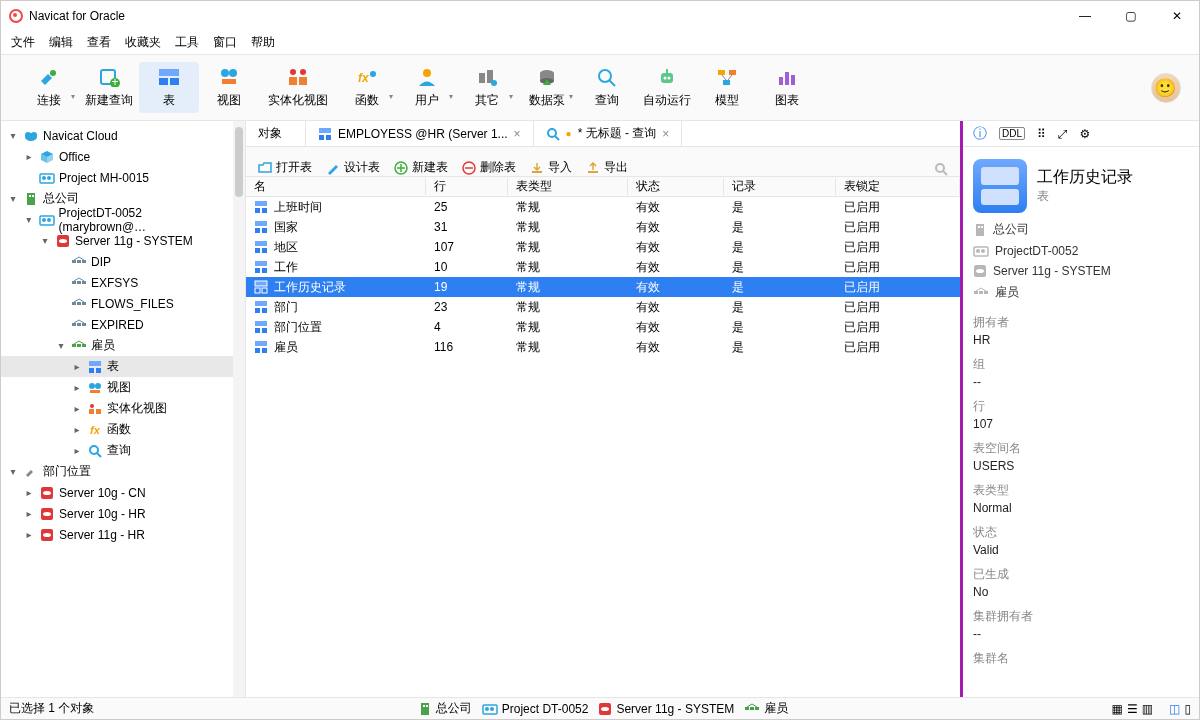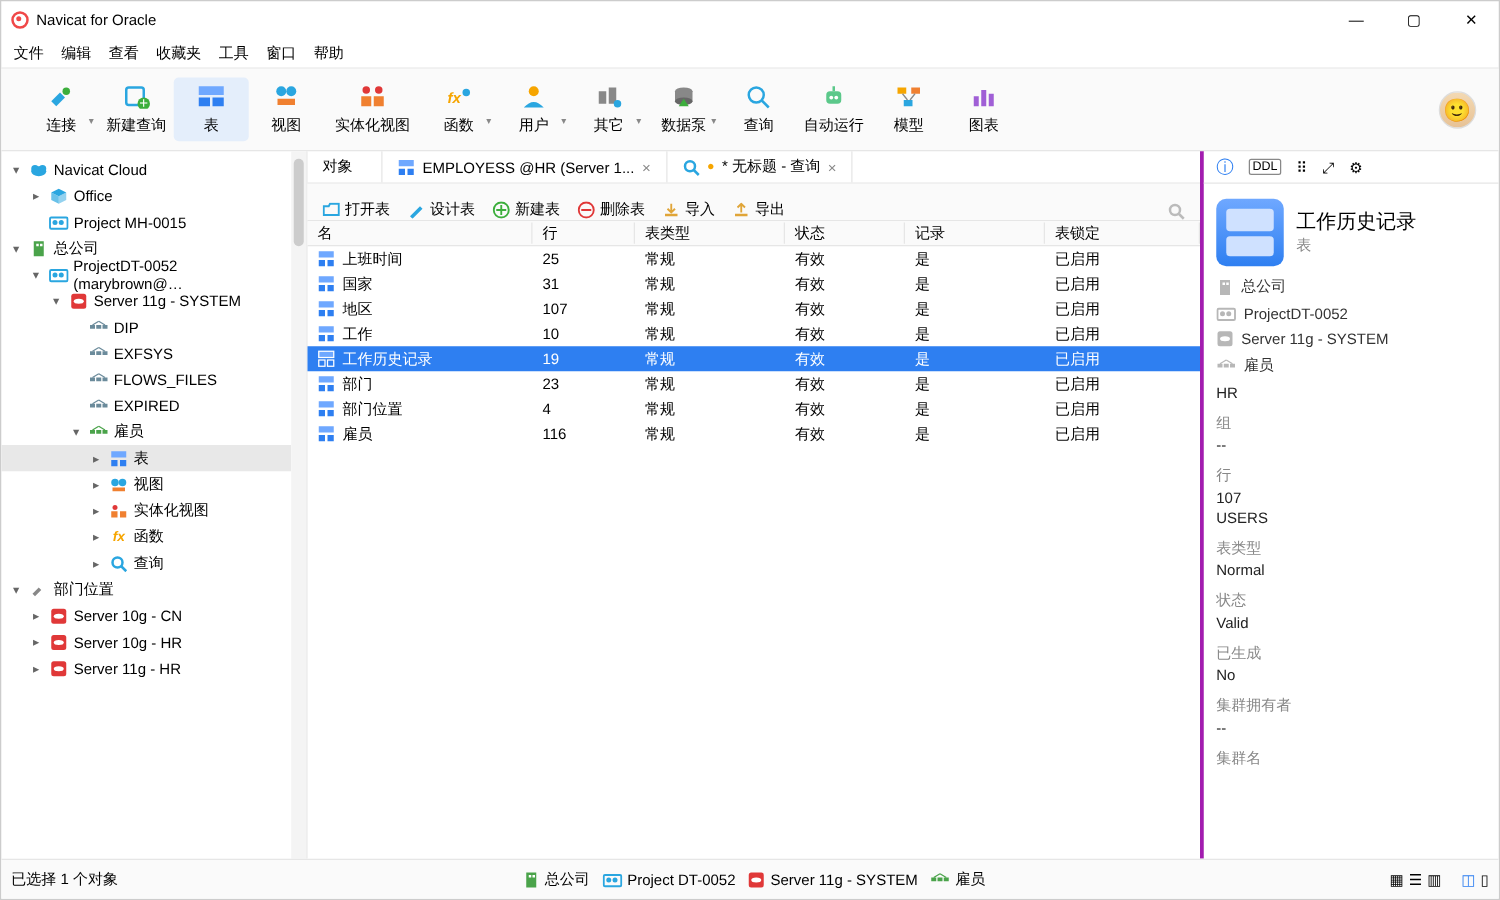--- a/index.html
+++ b/index.html
@@ -52,21 +52,21 @@
 .rptool { height:26px; display:flex; align-items:center; gap:12px; padding:0 10px; border-bottom:1px solid #e6e6e6; justify-content:flex-start;}
 .rptop { display:flex; gap:10px; padding:12px 10px 8px 10px; align-items:center;}
 .bigicon { width:54px; height:54px; background:linear-gradient(#6fa8ff,#2e7ff1); border-radius:8px; position:relative;}
 .bigicon::before{content:"";position:absolute;left:8px;top:8px;right:8px;bottom:28px;background:#cfe1ff;border-radius:3px;}
 .bigicon::after{content:"";position:absolute;left:8px;top:30px;right:8px;bottom:8px;background:#cfe1ff;border-radius:3px;}
 .rplist{ padding: 0 10px; display:flex; flex-direction:column; gap:6px; font-size:12px;}
 .rplist .bcrow{ display:flex; align-items:center; gap:6px; color:#333;}
 .rpprops{ padding:6px 10px; display:flex; flex-direction:column; gap:2px; overflow:auto;}
 .rpprops .plabel{ color:#888; margin-top:7px;}
 .rpprops .pval{ color:#222;}
-.statusbar { height:32px; border-top:1px solid #e6e6e6; display:flex; align-items:center; padding:0 8px; font-size:12px; gap:22px; background:#fafafa;}
+.statusbar { height:22px; border-top:1px solid #e6e6e6; display:flex; align-items:center; padding:0 8px; font-size:12px; gap:22px; background:#fafafa;}
 .statusbar .spacer{flex:1;}
 .sticon{display:flex;gap:4px;}
 svg{display:block;}
 </style>
 </head>
 <body>
 
 <div class="titlebar">
   <div class="title">
     <span class="appicon"></span>
@@ -747,25 +747,27 @@
               <rect x="6" y="4" width="4" height="3" fill="#888"></rect>
               <rect x="11" y="4" width="4" height="3" fill="#888"></rect>
               <line x1="3" y1="4" x2="8" y2="1" stroke="#888"></line>
               <line x1="13" y1="4" x2="8" y2="1" stroke="#888"></line>
             </svg>
           </span>
           <span>雇员</span>
         </div>
       </div>
     <div class="rpprops" id="props">
+        <div class="plabel">拥有者</div>
         <div class="pval">HR</div>
         <div class="plabel">组</div>
         <div class="pval">--</div>
         <div class="plabel">行</div>
         <div class="pval">107</div>
+        <div class="plabel">表空间名</div>
         <div class="pval">USERS</div>
         <div class="plabel">表类型</div>
         <div class="pval">Normal</div>
         <div class="plabel">状态</div>
         <div class="pval">Valid</div>
         <div class="plabel">已生成</div>
         <div class="pval">No</div>
         <div class="plabel">集群拥有者</div>
         <div class="pval">--</div>
         <div class="plabel">集群名</div>

